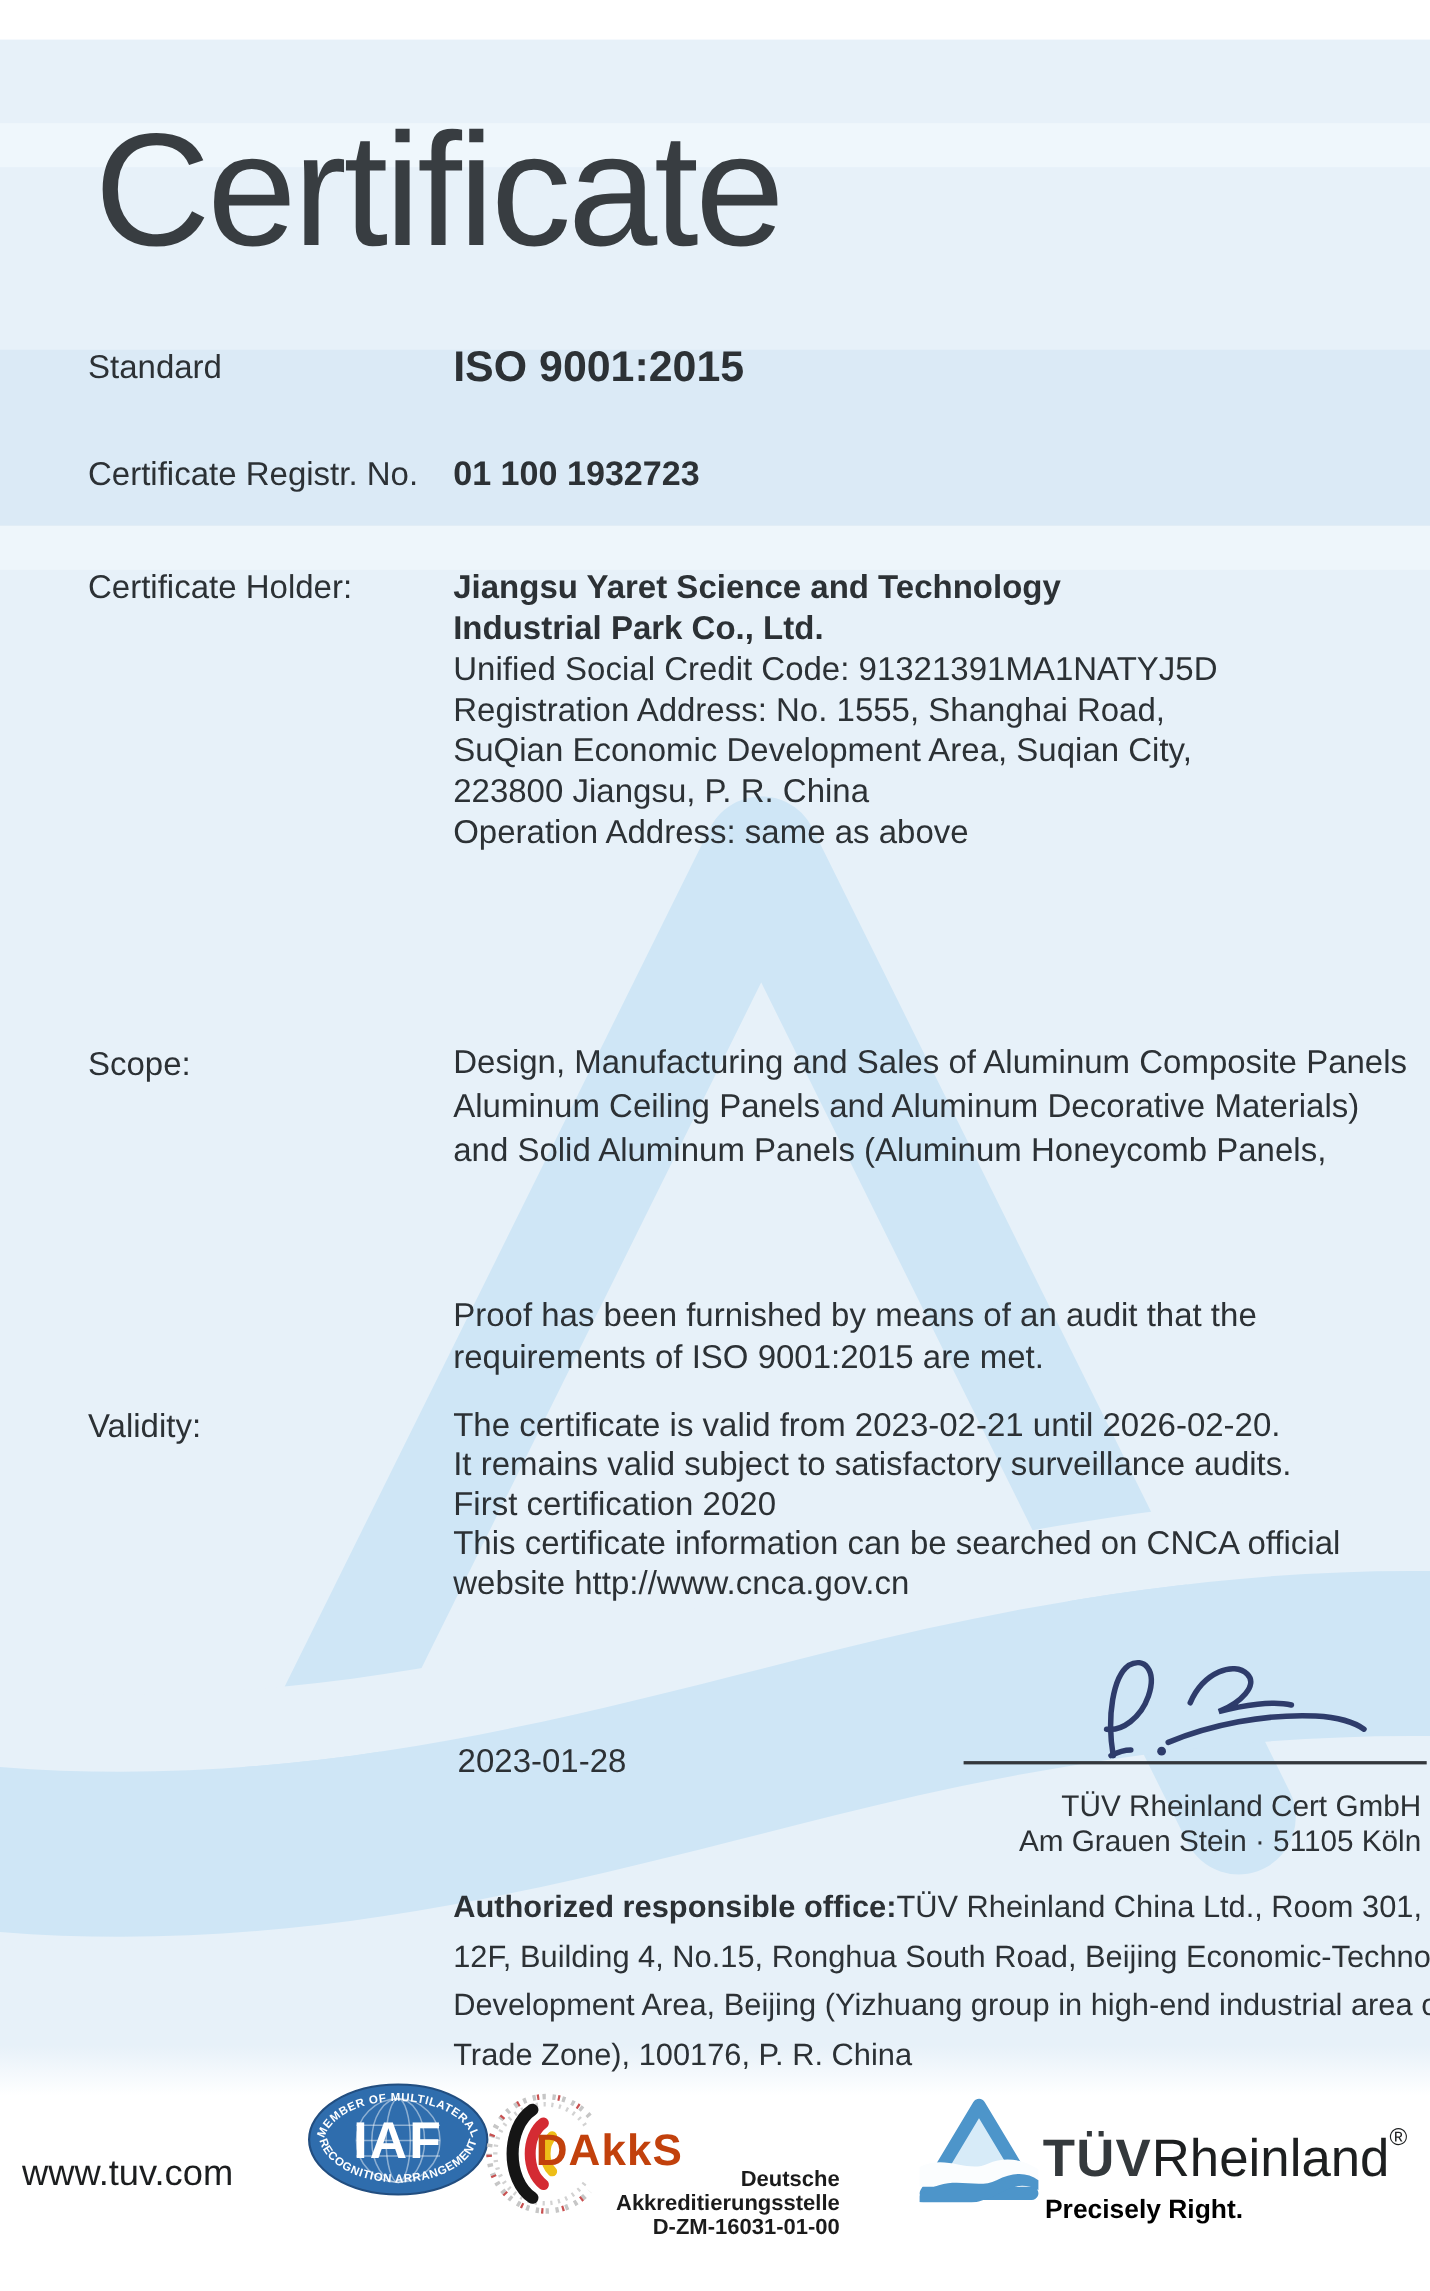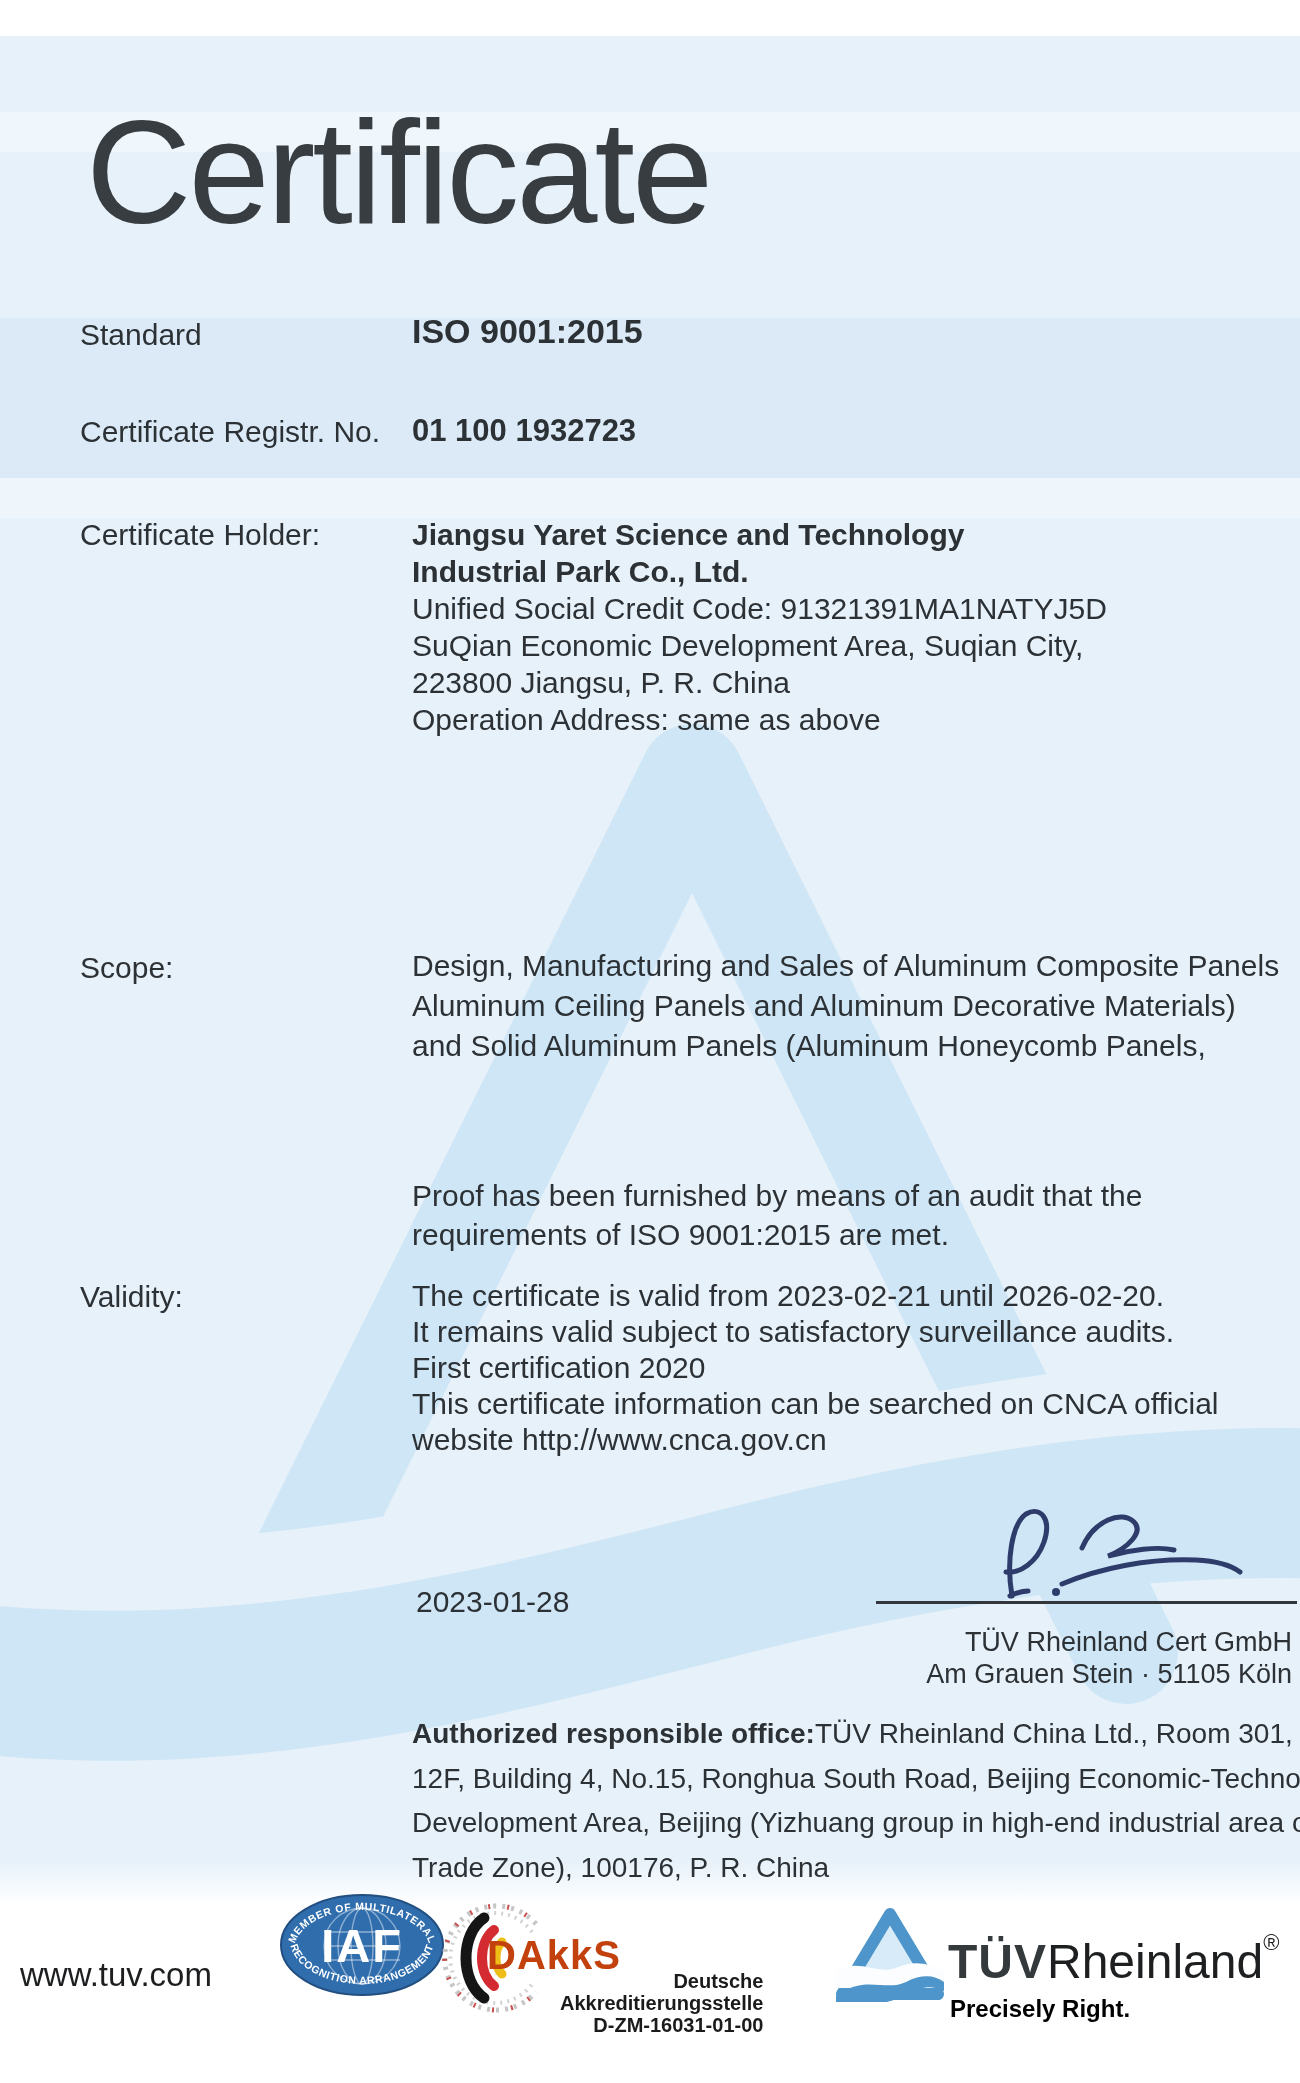--- a/index.html
+++ b/index.html
@@ -9,21 +9,21 @@
   
   .paper{left:0;top:36px;width:1300px;height:1864px;background:#e7f1f9;}
   .band-dark{left:0;top:318px;width:1300px;height:160px;background:#dbeaf6;}
   .band-light{left:0;top:478px;width:1300px;height:40px;background:#eef6fb;}
   .band-top{left:0;top:112px;width:1300px;height:40px;background:#eff7fc;}
   .paper-fade{left:0;top:1860px;width:1300px;height:45px;background:linear-gradient(#e7f1f9,#ffffff);}
   .watermark{left:0;top:0;width:1300px;height:2083px;pointer-events:none;}
   .title{left:86px;top:100px;font-size:146px;line-height:1;letter-spacing:-3px;color:#383d41;white-space:nowrap;}
   .label{left:80px;font-size:30px;white-space:nowrap;}
   .col{left:412px;white-space:nowrap;}
-  .iso{font-size:34px;font-weight:bold;}
+  .iso{font-size:39px;font-weight:bold;}
   .regno{font-size:31px;font-weight:bold;}
   .line30{font-size:30px;line-height:37px;}
   .lh40{line-height:40px;}
   .lh39{line-height:39px;}
   .lh36{line-height:36px;}
   .b{font-weight:bold;}
   .date{left:416px;top:1561px;font-size:30px;margin-top:24px;}
   .sigline{left:876px;top:1601px;width:421px;height:3px;background:#33373c;}
   .issuer{right:8px;text-align:right;font-size:27px;line-height:32px;white-space:nowrap;}
   .office{left:412px;font-size:28px;line-height:44.5px;white-space:nowrap;}
@@ -60,20 +60,21 @@
   <div class="abs col iso" style="top:312px;">ISO 9001:2015</div>
 
   <div class="abs label" style="top:415px;">Certificate Registr. No.</div>
   <div class="abs col regno" style="top:413px;">01 100 1932723</div>
 
   <div class="abs label" style="top:518px;">Certificate Holder:</div>
   <div class="abs col line30" style="top:516px;">
     <div class="b">Jiangsu Yaret Science and Technology</div>
     <div class="b">Industrial Park Co., Ltd.</div>
     <div>Unified Social Credit Code: 91321391MA1NATYJ5D</div>
+    <div>Registration Address: No. 1555, Shanghai Road,</div>
     <div>SuQian Economic Development Area, Suqian City,</div>
     <div>223800 Jiangsu, P. R. China</div>
     <div>Operation Address: same as above</div>
   </div>
 
   <div class="abs label" style="top:951px;">Scope:</div>
   <div class="abs col line30 lh40" style="top:946px;">
     <div>Design, Manufacturing and Sales of Aluminum Composite Panels</div>
     <div>Aluminum Ceiling Panels and Aluminum Decorative Materials)</div>
     <div>and Solid Aluminum Panels (Aluminum Honeycomb Panels,</div>

